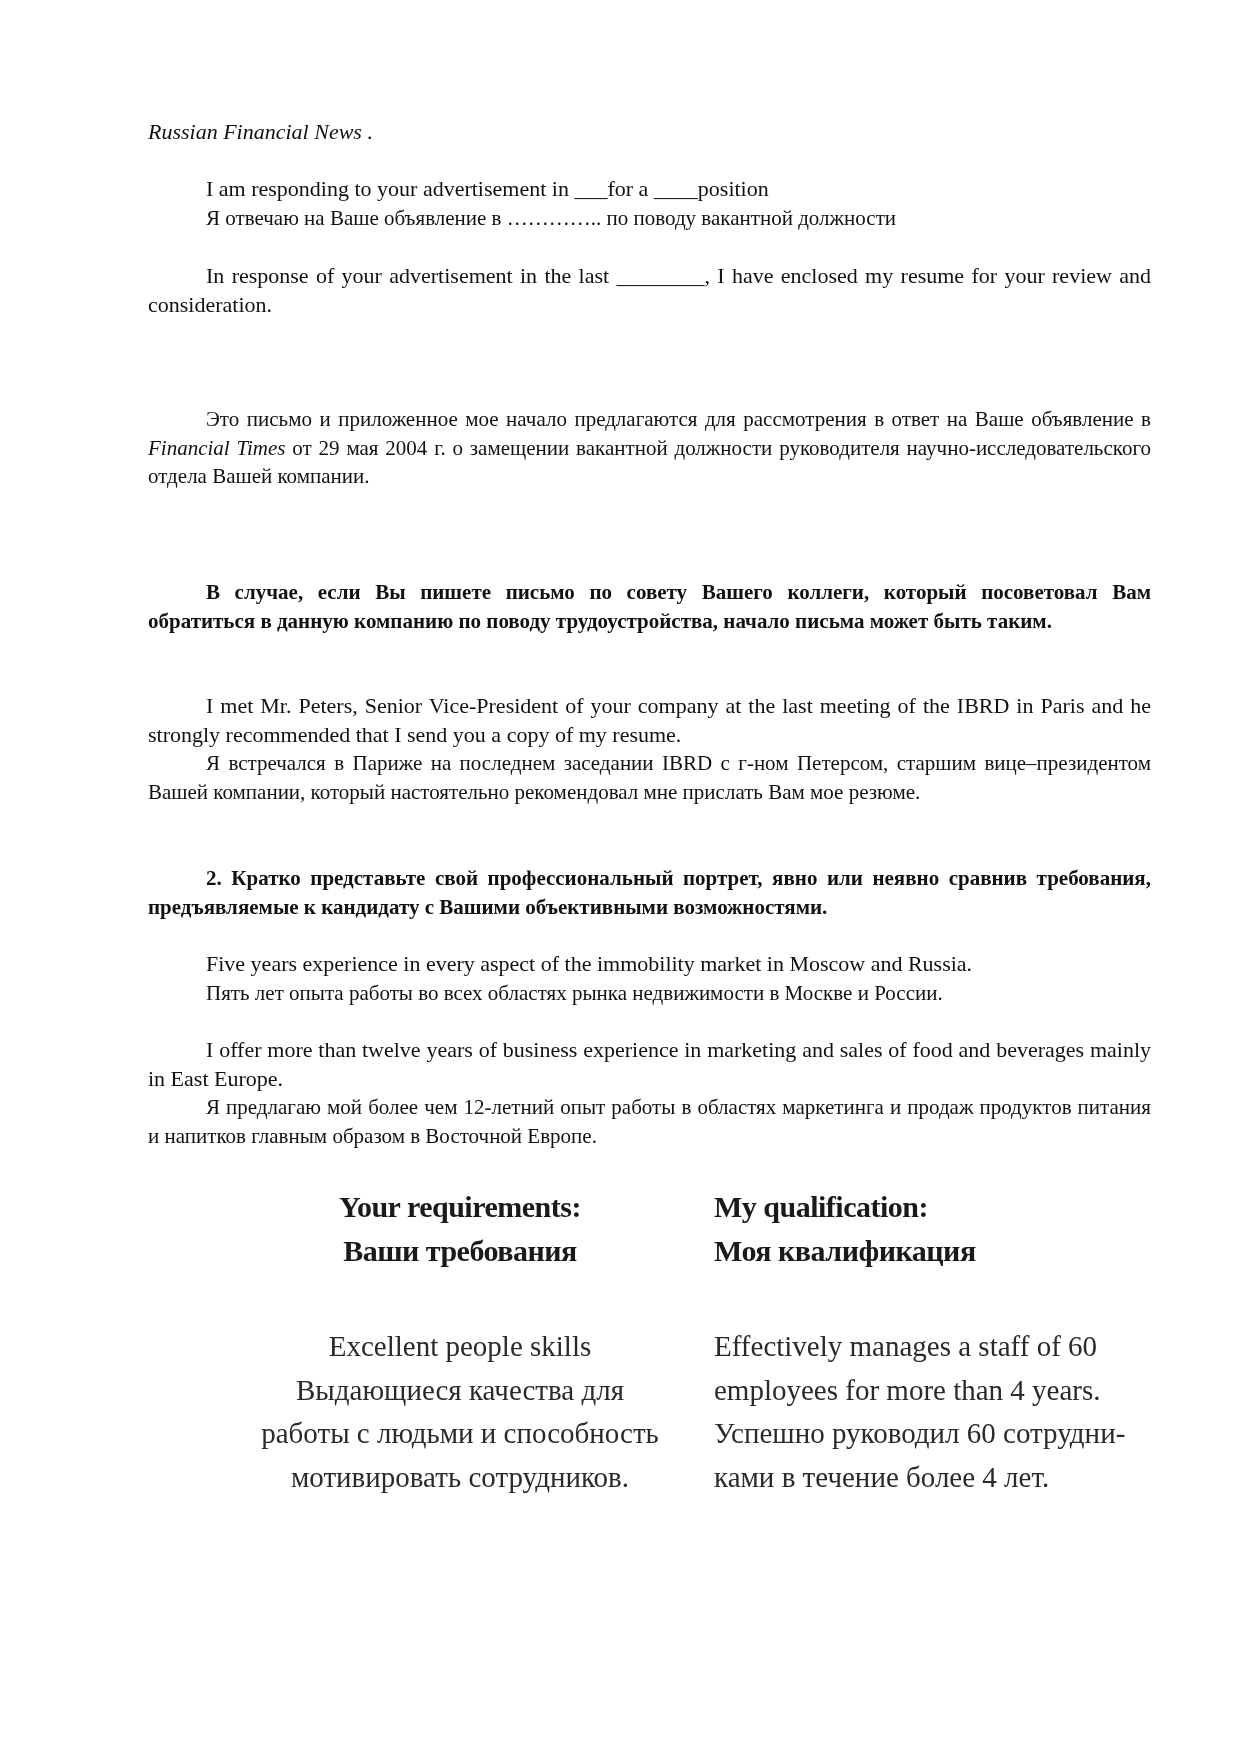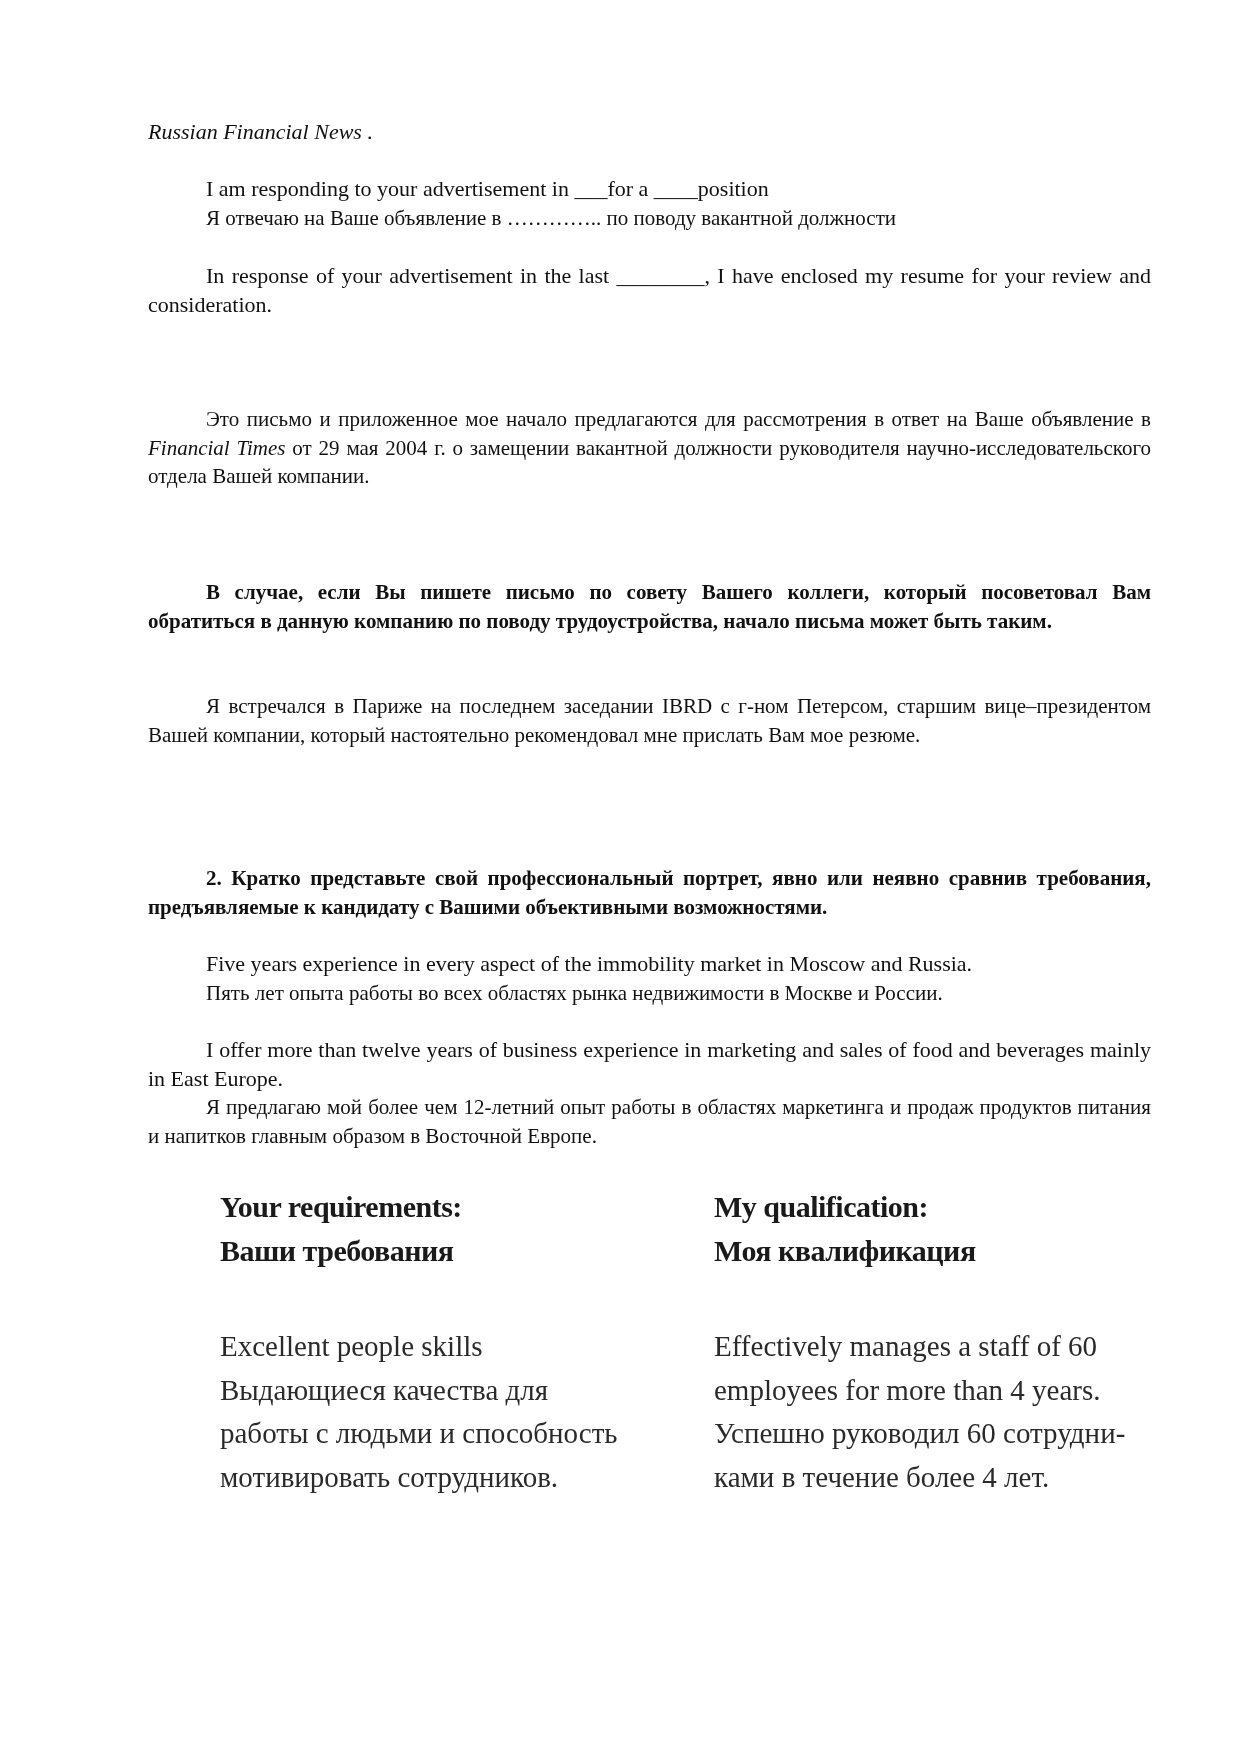--- a/index.html
+++ b/index.html
@@ -13,21 +13,21 @@
     font-size: 22px; line-height: 28.5px; text-align: justify;
     margin: 0; text-indent: 58px;
   }
   .noindent { text-indent: 0; }
   .ru { font-size: 21px; }
   .bold { font-weight: bold; }
   .ital { font-style: italic; }
   .blk { position: absolute; left: 0; width: 1003px; }
   .tbl { position: absolute; left: 220px; top: 1185px; width: 960px; }
   .col { position: absolute; top: 0; }
-  .col1 { left: 0; width: 480px; }
+  .col1 { left: 0; width: 480px; text-align: center; }
   .col2 { left: 494px; width: 470px; }
   .th { font-size: 30px; line-height: 44px; font-weight: bold; color: #1a1a1a; letter-spacing: -0.5px; }
   .td { font-size: 29px; line-height: 43.5px; color: #2a2a2a; margin-top: 52px; }
 </style>
 </head>
 <body>
 
 <div class="page">
 
   <p class="blk p noindent ital" style="top:118px; text-align:left;">Russian Financial News .</p>
@@ -41,20 +41,21 @@
     <p class="p">In response of your advertisement in the last ________, I have enclosed my resume for your review and consideration.</p>
   </div>
 
   <div class="blk" style="top:405px;">
     <p class="p ru"><span>Это письмо и приложенное мое начало предлагаются для рассмотрения в ответ на Ваше объявление в </span><span class="ital">Financial Times</span><span>  от 29 мая 2004 г.  о замещении вакантной должности руководителя научно-исследовательского отдела Вашей компании.</span></p>
   </div>
 
   <p class="blk p bold ru" style="top:578px;">В случае, если Вы пишете письмо по совету Вашего коллеги, который посоветовал Вам обратиться в данную компанию по поводу трудоустройства, начало письма может быть таким.</p>
 
   <div class="blk" style="top:692px;">
+    <p class="p">I met Mr. Peters, Senior Vice-President of your company at the last meeting of the IBRD in Paris and he strongly recommended that I send you a copy of my resume.</p>
     <p class="p ru">Я встречался в Париже на последнем заседании IBRD с г-ном Петерсом, старшим вице–президентом Вашей компании, который настоятельно рекомендовал мне прислать Вам мое резюме.</p>
   </div>
 
   <p class="blk p bold ru" style="top:864px;">2. Кратко представьте свой профессиональный портрет, явно или неявно сравнив требования, предъявляемые к кандидату с Вашими объективными возможностями.</p>
 
   <div class="blk" style="top:950px;">
     <p class="p" style="text-align:left;">Five years experience in every aspect of the immobility market in Moscow and Russia.</p>
     <p class="p ru" style="text-align:left;">Пять лет опыта работы во всех областях рынка недвижимости в Москве и России.</p>
   </div>
 

